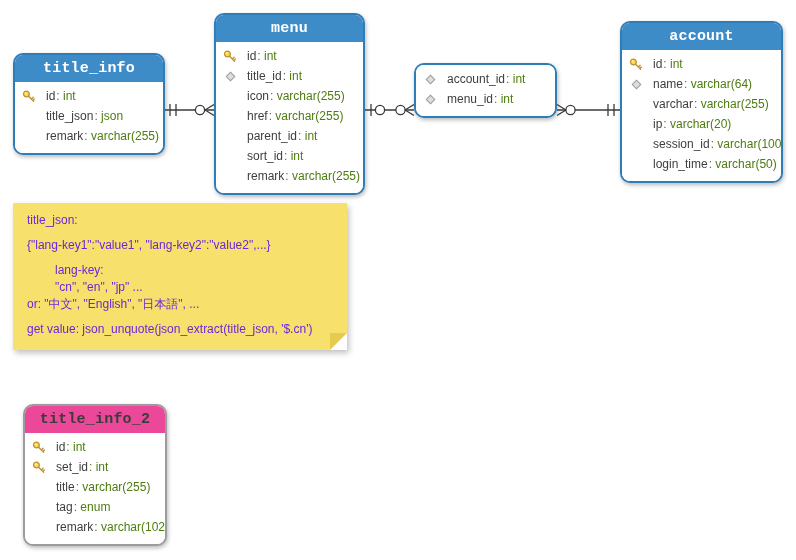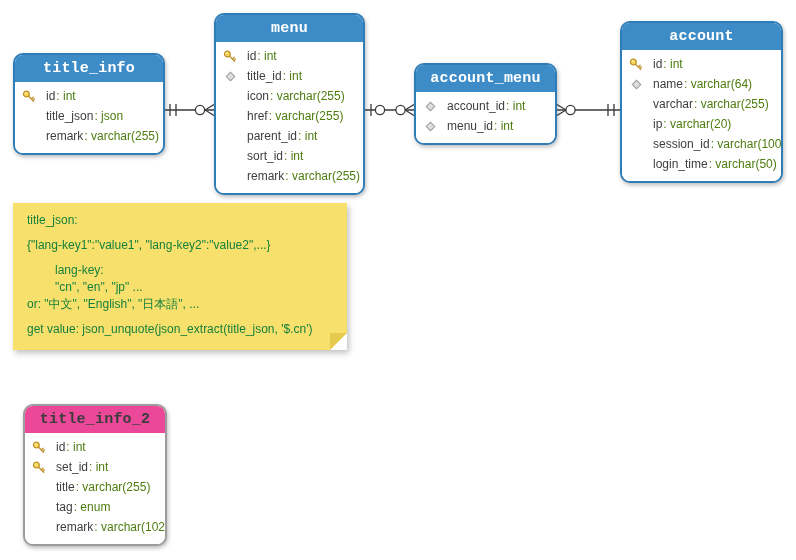--- a/index.html
+++ b/index.html
@@ -45,21 +45,21 @@
   
   .conn { position:absolute; }
   #conn1 { left:165px; top:98px; }
   #conn2 { left:365px; top:98px; }
   #conn3 { left:557px; top:98px; }
   
   .note {
     position:absolute; left:13px; top:203px; width:334px; height:147px;
     background:#f8e06c; padding:9px 14px;
     box-shadow:2px 3px 6px rgba(0,0,0,.25);
-    font-size:12px; color:#15803d;
+    font-size:12px; color:#6d28d9;
   }
   .note-line { line-height:17px; margin-bottom:8px; white-space:nowrap; }
   .note-line:nth-child(3), .note-line:nth-child(4) { margin-bottom:0;padding-left:28px; }
   .note-fold {
     position:absolute; right:0; bottom:0; width:0; height:0;
     border-top:17px solid #e6cb4f;
     border-right:17px solid #ffffff;
   }
 </style>
 </head>
@@ -141,23 +141,20 @@
         </div>
         <div class="field-row">
           <span class="ficon"></span>
           <span class="fname">remark</span>
           <span class="ftype">: varchar(255)</span>
         </div>
       </div>
   </div>
 
   <div class="table-card" id="t-account_menu">
-    <div class="table-header">
-      <span>account_menu</span>
-    </div>
     <div class="table-body">
         <div class="field-row">
           <span class="ficon">
             <span class="dshape"></span>
           </span>
           <span class="fname">account_id</span>
           <span class="ftype">: int</span>
         </div>
         <div class="field-row">
           <span class="ficon">

